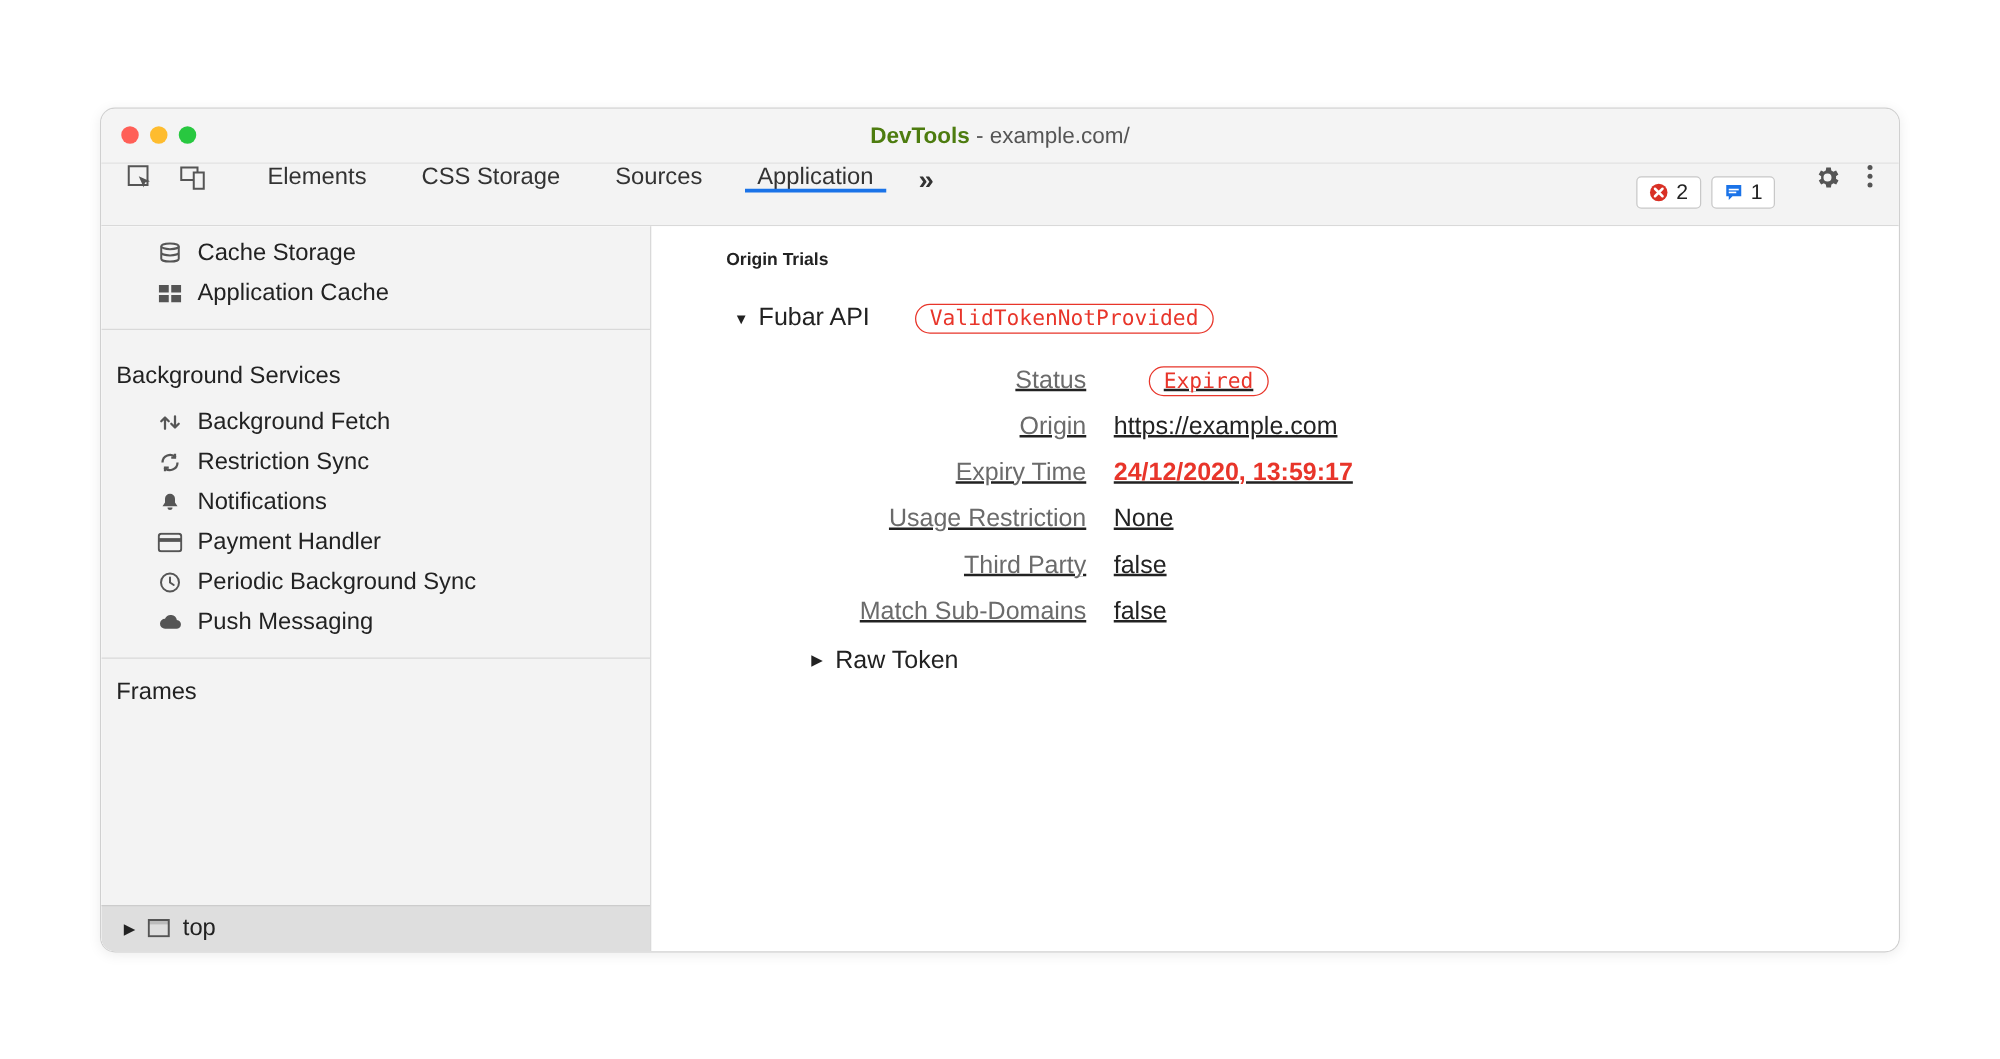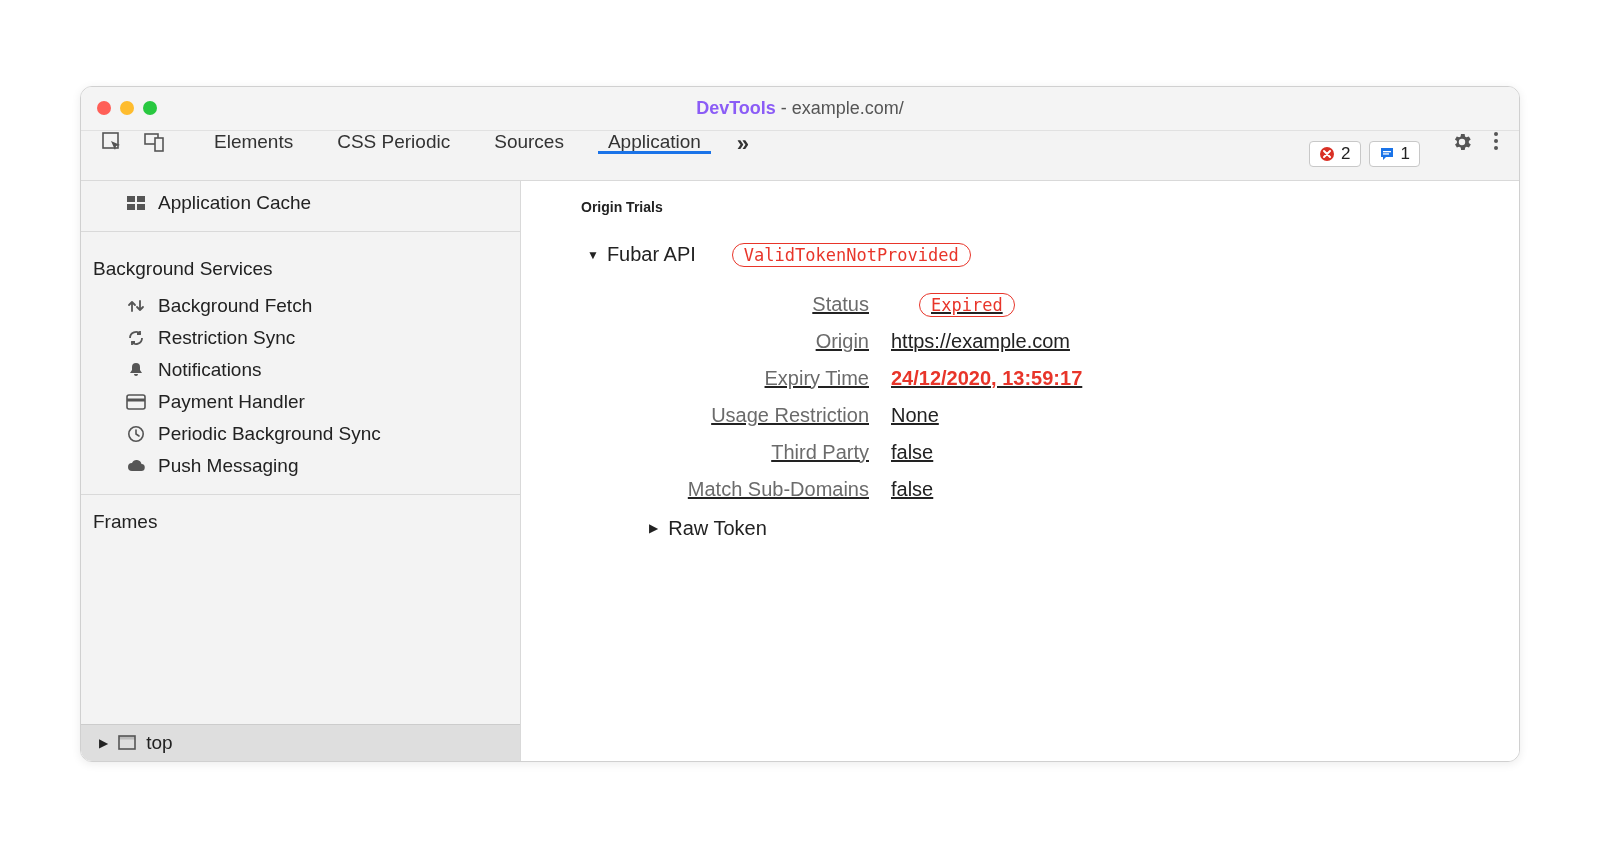--- a/index.html
+++ b/index.html
@@ -34,21 +34,21 @@
   .tl.red { background: #ff5f57; }
   .tl.yellow { background: #febc2e; }
   .tl.green { background: #28c840; }
   .title {
     position: absolute;
     left: 50%;
     transform: translateX(-50%);
     font-size: 18px;
     color: #333;
   }
-  .title .bold { font-weight: 600; color: #8b5cf6; }
+  .title .bold { font-weight: 600; color: #4d7c0f; }
   .title .thin { color: #555; }
   
   .toolbar {
     height: 50px;
     background: #f3f3f3;
     border-bottom: 1px solid #d9d9d9;
     display: flex;
     align-items: flex-start;
     padding: 0 10px;
     gap: 0;
@@ -235,21 +235,21 @@
         <rect x="2" y="3" width="13" height="10" fill="none" stroke="#555" stroke-width="1.6"></rect>
         <rect x="12" y="7" width="8" height="13" fill="#f3f3f3" stroke="#555" stroke-width="1.6"></rect>
       </svg>
     </div>
     <div class="tb-sep"></div>
     <div class="tabs">
       <div class="tab">
           <span>Elements</span>
         </div>
       <div class="tab">
-          <span>CSS Periodic</span>
+          <span>CSS Storage</span>
         </div>
       <div class="tab">
           <span>Sources</span>
         </div>
       <div class="tab active">
           <span>Application</span>
         </div>
     </div>
     <div class="tab-overflow">
         <span>»</span>
@@ -284,20 +284,29 @@
       </svg>
     </div>
   </div>
 
   <div class="body">
 
     <div class="sidebar">
       <div style="height:6px"></div>
       <div class="side-item">
         <span class="icon-box">
+          <svg width="20" height="20" viewBox="0 0 20 20">
+              <ellipse cx="10" cy="4" rx="7" ry="2.3" fill="none" stroke="#555" stroke-width="1.6"></ellipse>
+              <path d="M3 4v5c0 1.3 3.1 2.3 7 2.3s7-1 7-2.3V4M3 9v5c0 1.3 3.1 2.3 7 2.3s7-1 7-2.3V9" fill="none" stroke="#555" stroke-width="1.6"></path>
+            </svg>
+        </span>
+        <span>Cache Storage</span>
+      </div>
+      <div class="side-item">
+        <span class="icon-box">
           <svg width="18" height="14" viewBox="0 0 18 14">
               <rect x="0" y="0" width="8" height="6" fill="#555"></rect>
               <rect x="10" y="0" width="8" height="6" fill="#555"></rect>
               <rect x="0" y="8" width="8" height="6" fill="#555"></rect>
               <rect x="10" y="8" width="8" height="6" fill="#555"></rect>
             </svg>
         </span>
         <span>Application Cache</span>
       </div>
 

